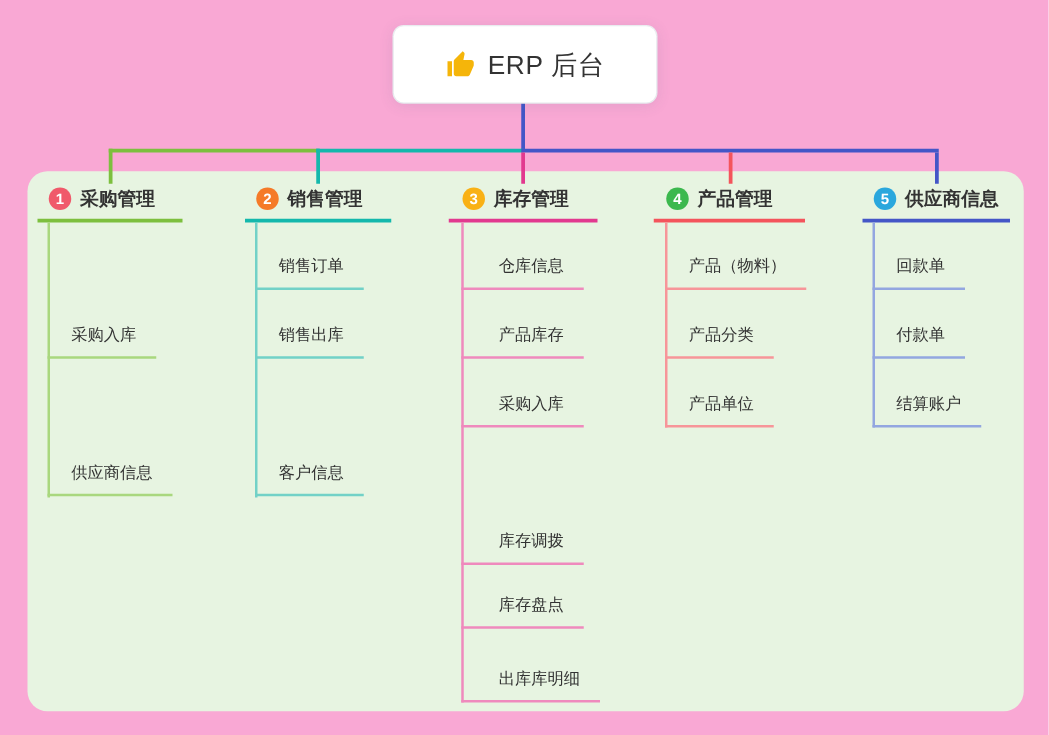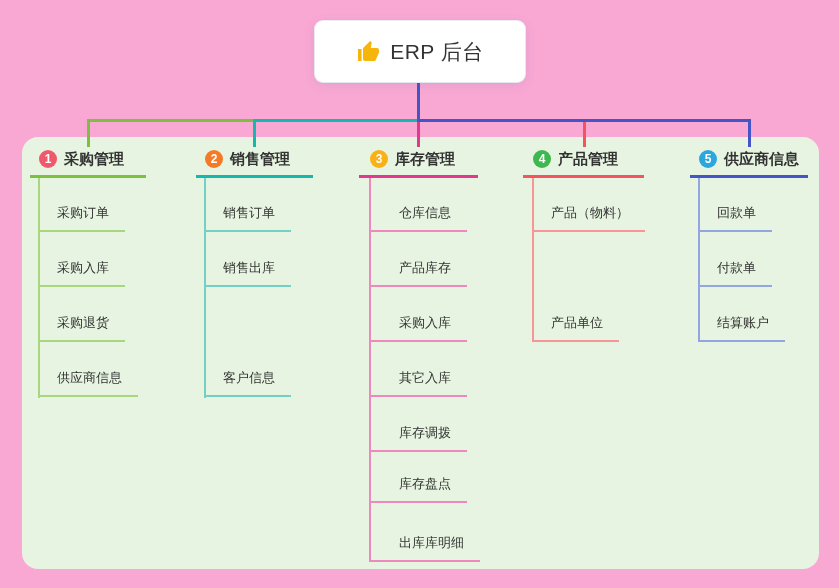--- a/index.html
+++ b/index.html
@@ -85,23 +85,21 @@
     </span>
     <span class="root-title">ERP 后台</span>
   </div>
 
   <div class="branch b1" style="left:39px">
     <span class="badge">1</span>
     <span class="branch-label">采购管理</span>
   </div>
   <div class="ul ul1"></div>
   <div class="vline v1"></div>
-  <div class="node-item i1" style="left:38px;top:204px">采购订单</div>
   <div class="node-item i1" style="left:38px;top:259px">采购入库</div>
-  <div class="node-item i1" style="left:38px;top:314px">采购退货</div>
   <div class="node-item i1" style="left:38px;top:369px">供应商信息</div>
 
   <div class="branch b2" style="left:205px">
     <span class="badge">2</span>
     <span class="branch-label">销售管理</span>
   </div>
   <div class="ul ul2"></div>
   <div class="vline v2"></div>
   <div class="node-item i2" style="left:204px;top:204px">销售订单</div>
   <div class="node-item i2" style="left:204px;top:259px">销售出库</div>
@@ -109,32 +107,32 @@
 
   <div class="branch b3" style="left:370px">
     <span class="badge">3</span>
     <span class="branch-label">库存管理</span>
   </div>
   <div class="ul ul3"></div>
   <div class="vline v3"></div>
   <div class="node-item i3" style="left:369px;top:204px">仓库信息</div>
   <div class="node-item i3" style="left:369px;top:259px">产品库存</div>
   <div class="node-item i3" style="left:369px;top:314px">采购入库</div>
-  <div class="node-item i3" style="left:369px;top:369px">其它入库</div>
   <div class="node-item i3" style="left:369px;top:424px">库存调拨</div>
   <div class="node-item i3" style="left:369px;top:475px">库存盘点</div>
   <div class="node-item i3" style="left:369px;top:534px">出库库明细</div>
 
   <div class="branch b4" style="left:533px">
     <span class="badge">4</span>
     <span class="branch-label">产品管理</span>
   </div>
   <div class="ul ul4"></div>
   <div class="vline v4"></div>
   <div class="node-item i4" style="left:532px;top:204px">产品（物料）</div>
+  <div class="node-item i4" style="left:532px;top:259px">产品分类</div>
   <div class="node-item i4" style="left:532px;top:314px">产品单位</div>
 
   <div class="branch b5" style="left:699px">
     <span class="badge">5</span>
     <span class="branch-label">供应商信息</span>
   </div>
   <div class="ul ul5"></div>
   <div class="vline v5"></div>
   <div class="node-item i5" style="left:698px;top:204px">回款单</div>
   <div class="node-item i5" style="left:698px;top:259px">付款单</div>

